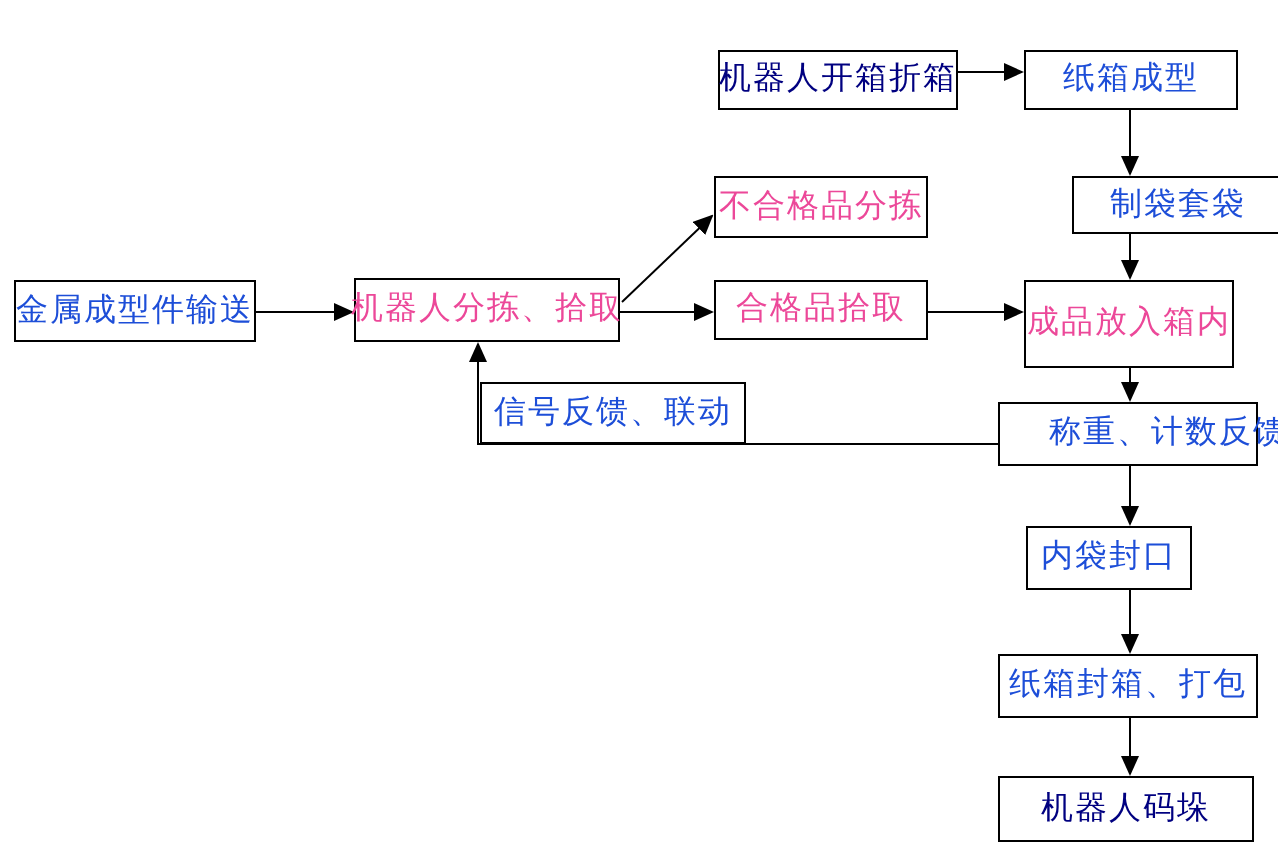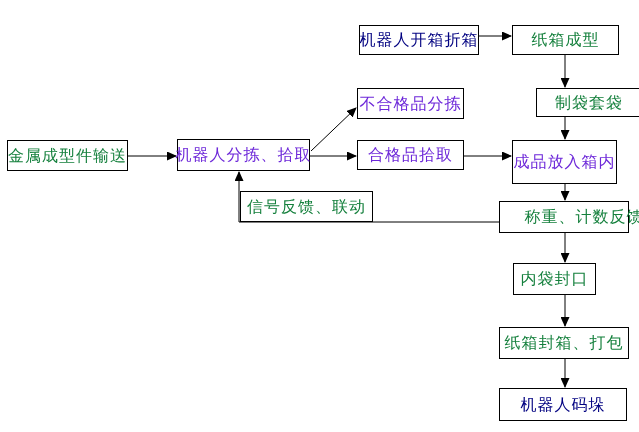--- a/index.html
+++ b/index.html
@@ -22,22 +22,22 @@
     border: 1px solid #000000;
     background: #ffffff;
     display: flex;
     align-items: center;
     justify-content: center;
     font-size: 16px;
     line-height: 1;
     white-space: nowrap;
     letter-spacing: 1px;
   }
-  .c-black { color: #15803d; }
-  .c-red   { color: #6d28d9; }
+  .c-black { color: #1d4ed8; }
+  .c-red   { color: #ec4899; }
   .c-blue  { color: #000080; }
 </style>
 </head>
 <body>
 
 <div class="canvas">
 
   <svg class="edges" viewBox="0 0 639 432" xmlns="http://www.w3.org/2000/svg">
     <defs>
       <marker id="arrow" markerUnits="userSpaceOnUse" markerWidth="10" markerHeight="9" refX="9" refY="4.5" orient="auto">
@@ -55,21 +55,21 @@
       <path d="M565,172 V200" marker-end="url(#arrow)"></path>
       <path d="M565,233 V262" marker-end="url(#arrow)"></path>
       <path d="M565,295 V326" marker-end="url(#arrow)"></path>
       <path d="M565,359 V387" marker-end="url(#arrow)"></path>
       <path d="M499,222 H239 V172" marker-end="url(#arrow)"></path>
     </g>
   </svg>
 
   <div class="node c-black" style="left:7px;   top:140px; width:121px; height:31px;">金属成型件输送</div>
 
-  <div class="node c-red" style="left:177px; top:139px; width:133px; height:32px;">机器人分拣、拾取</div>
+  <div class="node c-red" style="left:177px; top:139px; width:133px; height:32px;font-family:Liberation Mono, monospace;">机器人分拣、拾取</div>
 
   <div class="node c-blue" style="left:359px; top:25px; width:120px; height:30px;">机器人开箱折箱</div>
 
   <div class="node c-black" style="left:512px; top:25px; width:107px; height:30px;">纸箱成型</div>
 
   <div class="node c-red" style="left:357px; top:88px; width:107px; height:31px;">不合格品分拣</div>
 
   <div class="node c-red" style="left:357px; top:140px; width:107px; height:30px;">合格品拾取</div>
 
   <div class="node c-black" style="left:512px; top:88px; width:106px; height:29px;margin-left:24px;">制袋套袋</div>

